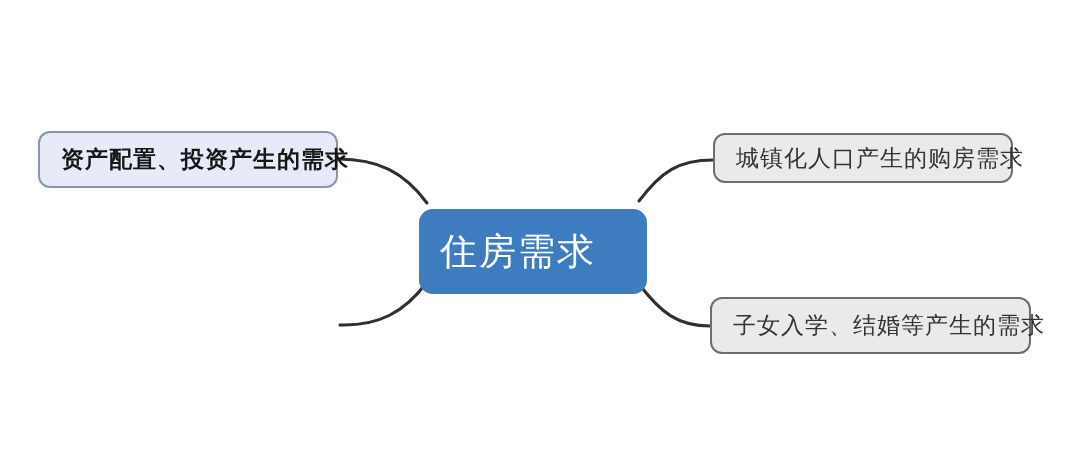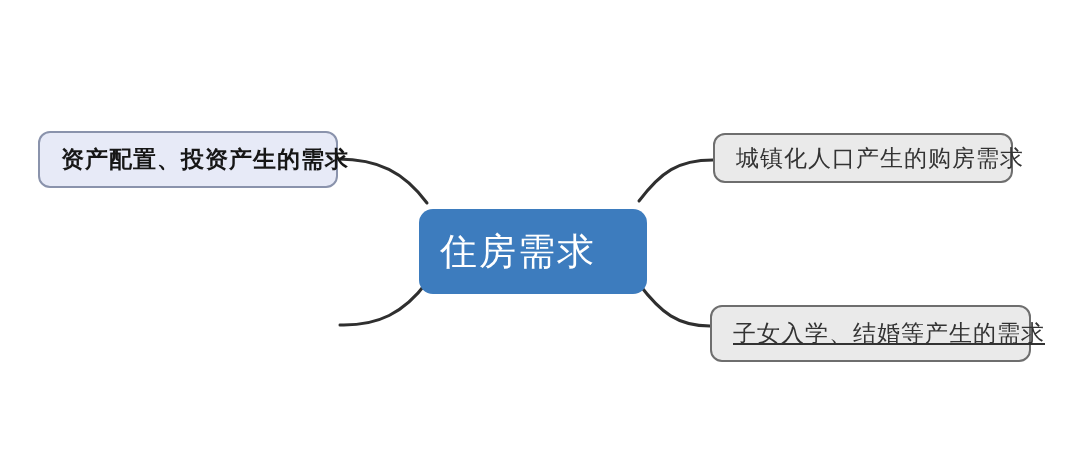--- a/index.html
+++ b/index.html
@@ -56,21 +56,21 @@
   }
   .node--accent {
     border-color: #8A93AC;
     background: #E7EAF7;
     color: #161616;
     font-weight: 700;
   }
   .node--tl { left: 38px;  top: 131px; width: 300px; }
   .node--tr { left: 713px; top: 133px; width: 300px; height: 50px; }
   .node--bl { left: 38px;  top: 297px; width: 302px; }
-  .node--br { left: 710px; top: 305px; width: 321px; text-decoration: underline; }
+  .node--br { left: 710px; top: 297px; width: 321px; }
 </style>
 </head>
 <body>
 
 <div class="canvas" style="background: rgb(255, 255, 255);">
 
   <svg class="connectors" viewBox="0 0 1080 455" aria-hidden="true">
     <path d="M 338 159 C 378 159 404 172 427 203" stroke="#2F2F2F"></path>
     <path d="M 639 201 C 661 172 678 160 713 160" stroke="#2F2F2F"></path>
     <path d="M 427 282 C 404 313 378 326 340 325" stroke="#2F2F2F"></path>

